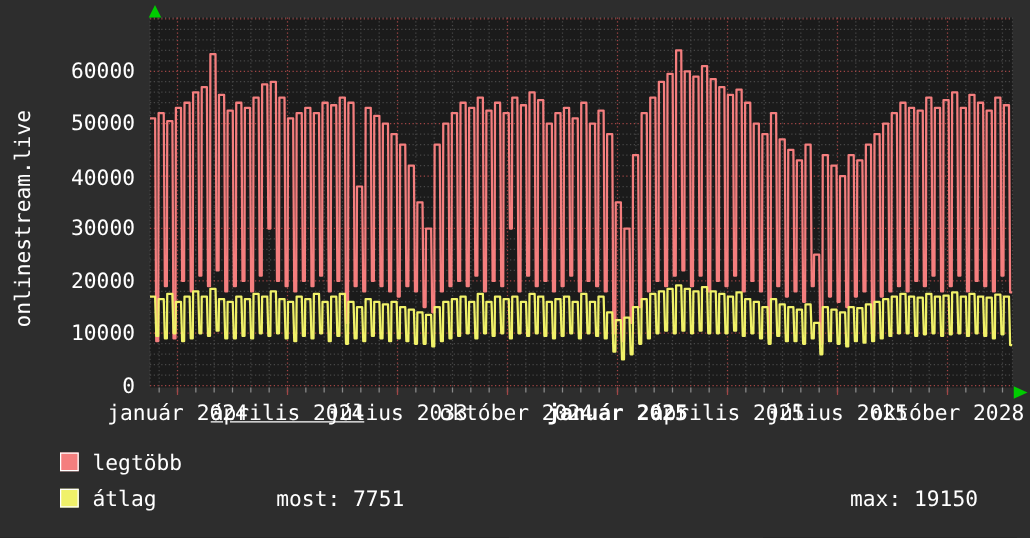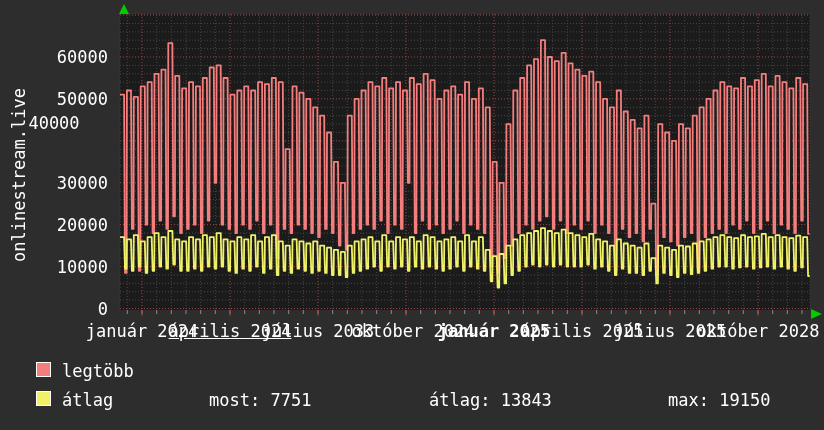--- a/index.html
+++ b/index.html
@@ -10,21 +10,21 @@
   .xlab{position:absolute;top:321px;font-size:17px;white-space:nowrap;transform:translateX(-50%);color:#fff;}
   #axis-title-wrap{position:absolute;left:8px;top:82px;width:22px;height:182px;}
   #axis-title{position:absolute;left:1px;top:180px;transform:rotate(-90deg);transform-origin:0 0;
               white-space:nowrap;font-size:17px;color:#fff;}
   .arrow-up{position:absolute;left:119px;top:4px;width:0;height:0;
             border-left:5px solid transparent;border-right:5px solid transparent;
             border-bottom:10px solid #00cc00;}
   .arrow-right{position:absolute;left:811px;top:309px;width:0;height:0;
             border-top:5px solid transparent;border-bottom:5px solid transparent;
             border-left:11px solid #00cc00;}
-  .legend-row{position:absolute;left:4px;width:759px;height:20px;}
+  .legend-row{position:absolute;left:16px;width:759px;height:20px;}
   .swatch{position:absolute;left:32px;top:1px;width:13px;height:13px;border:1px solid #ffffff;}
   .legend-label{position:absolute;left:58px;top:0;font-size:17px;}
   .stat{position:absolute;top:0;font-size:17px;white-space:pre;}
 </style>
 </head>
 <body>
 
 <div id="stage">
   <svg id="plot-svg" width="824" height="430">
       <rect x="120" y="14" width="690" height="296" fill="#1b1b1b"></rect>
@@ -175,21 +175,21 @@
 
   <div id="axis-title-wrap">
     <span id="axis-title">onlinestream.live</span>
   </div>
 
   <div id="ylabels">
       <div class="ylab" style="top: 299.5px;">0</div>
       <div class="ylab" style="top: 257.583px;">10000</div>
       <div class="ylab" style="top: 215.667px;">20000</div>
       <div class="ylab" style="top: 173.75px;">30000</div>
-      <div class="ylab" style="top: 114px; text-align: center;">40000</div>
+      <div class="ylab" style="top: 134px;">40000</div>
       <div class="ylab" style="top: 89.9167px;">50000</div>
       <div class="ylab" style="top: 48px;">60000</div>
     </div>
   <div id="xlabels">
       <div class="xlab" style="left: 142px;">január 2024</div>
       <div class="xlab" style="left: 230px; text-decoration: underline;">április 2024</div>
       <div class="xlab" style="left: 318px;">július 2033</div>
       <div class="xlab" style="left: 406px; padding-left: 14px;">október 2024</div>
       <div class="xlab" style="left: 494px; font-weight: bold;">január 2025</div>
       <div class="xlab" style="left: 582px; text-align: center;">április 2025</div>
@@ -202,16 +202,15 @@
 
   <div class="legend-row" style="top:361px;">
     <span class="swatch" id="swatch-0" style="background: rgb(244, 126, 126);"></span>
     <span class="legend-label">legtöbb</span>
   </div>
 
   <div class="legend-row" style="top:390px;">
     <span class="swatch" id="swatch-1" style="background: rgb(240, 241, 105);"></span>
     <span class="legend-label">átlag</span>
     <span class="stat" style="left:205px;"><span>most:</span> <span>7751</span></span>
-    <span class="stat" style="left:425px;"><span>átlag:</span> <span>13843</span></span>
     <span class="stat" style="left:664px;"><span>max:</span> <span>19150</span></span>
   </div>
 </div>
 
 </body></html>

